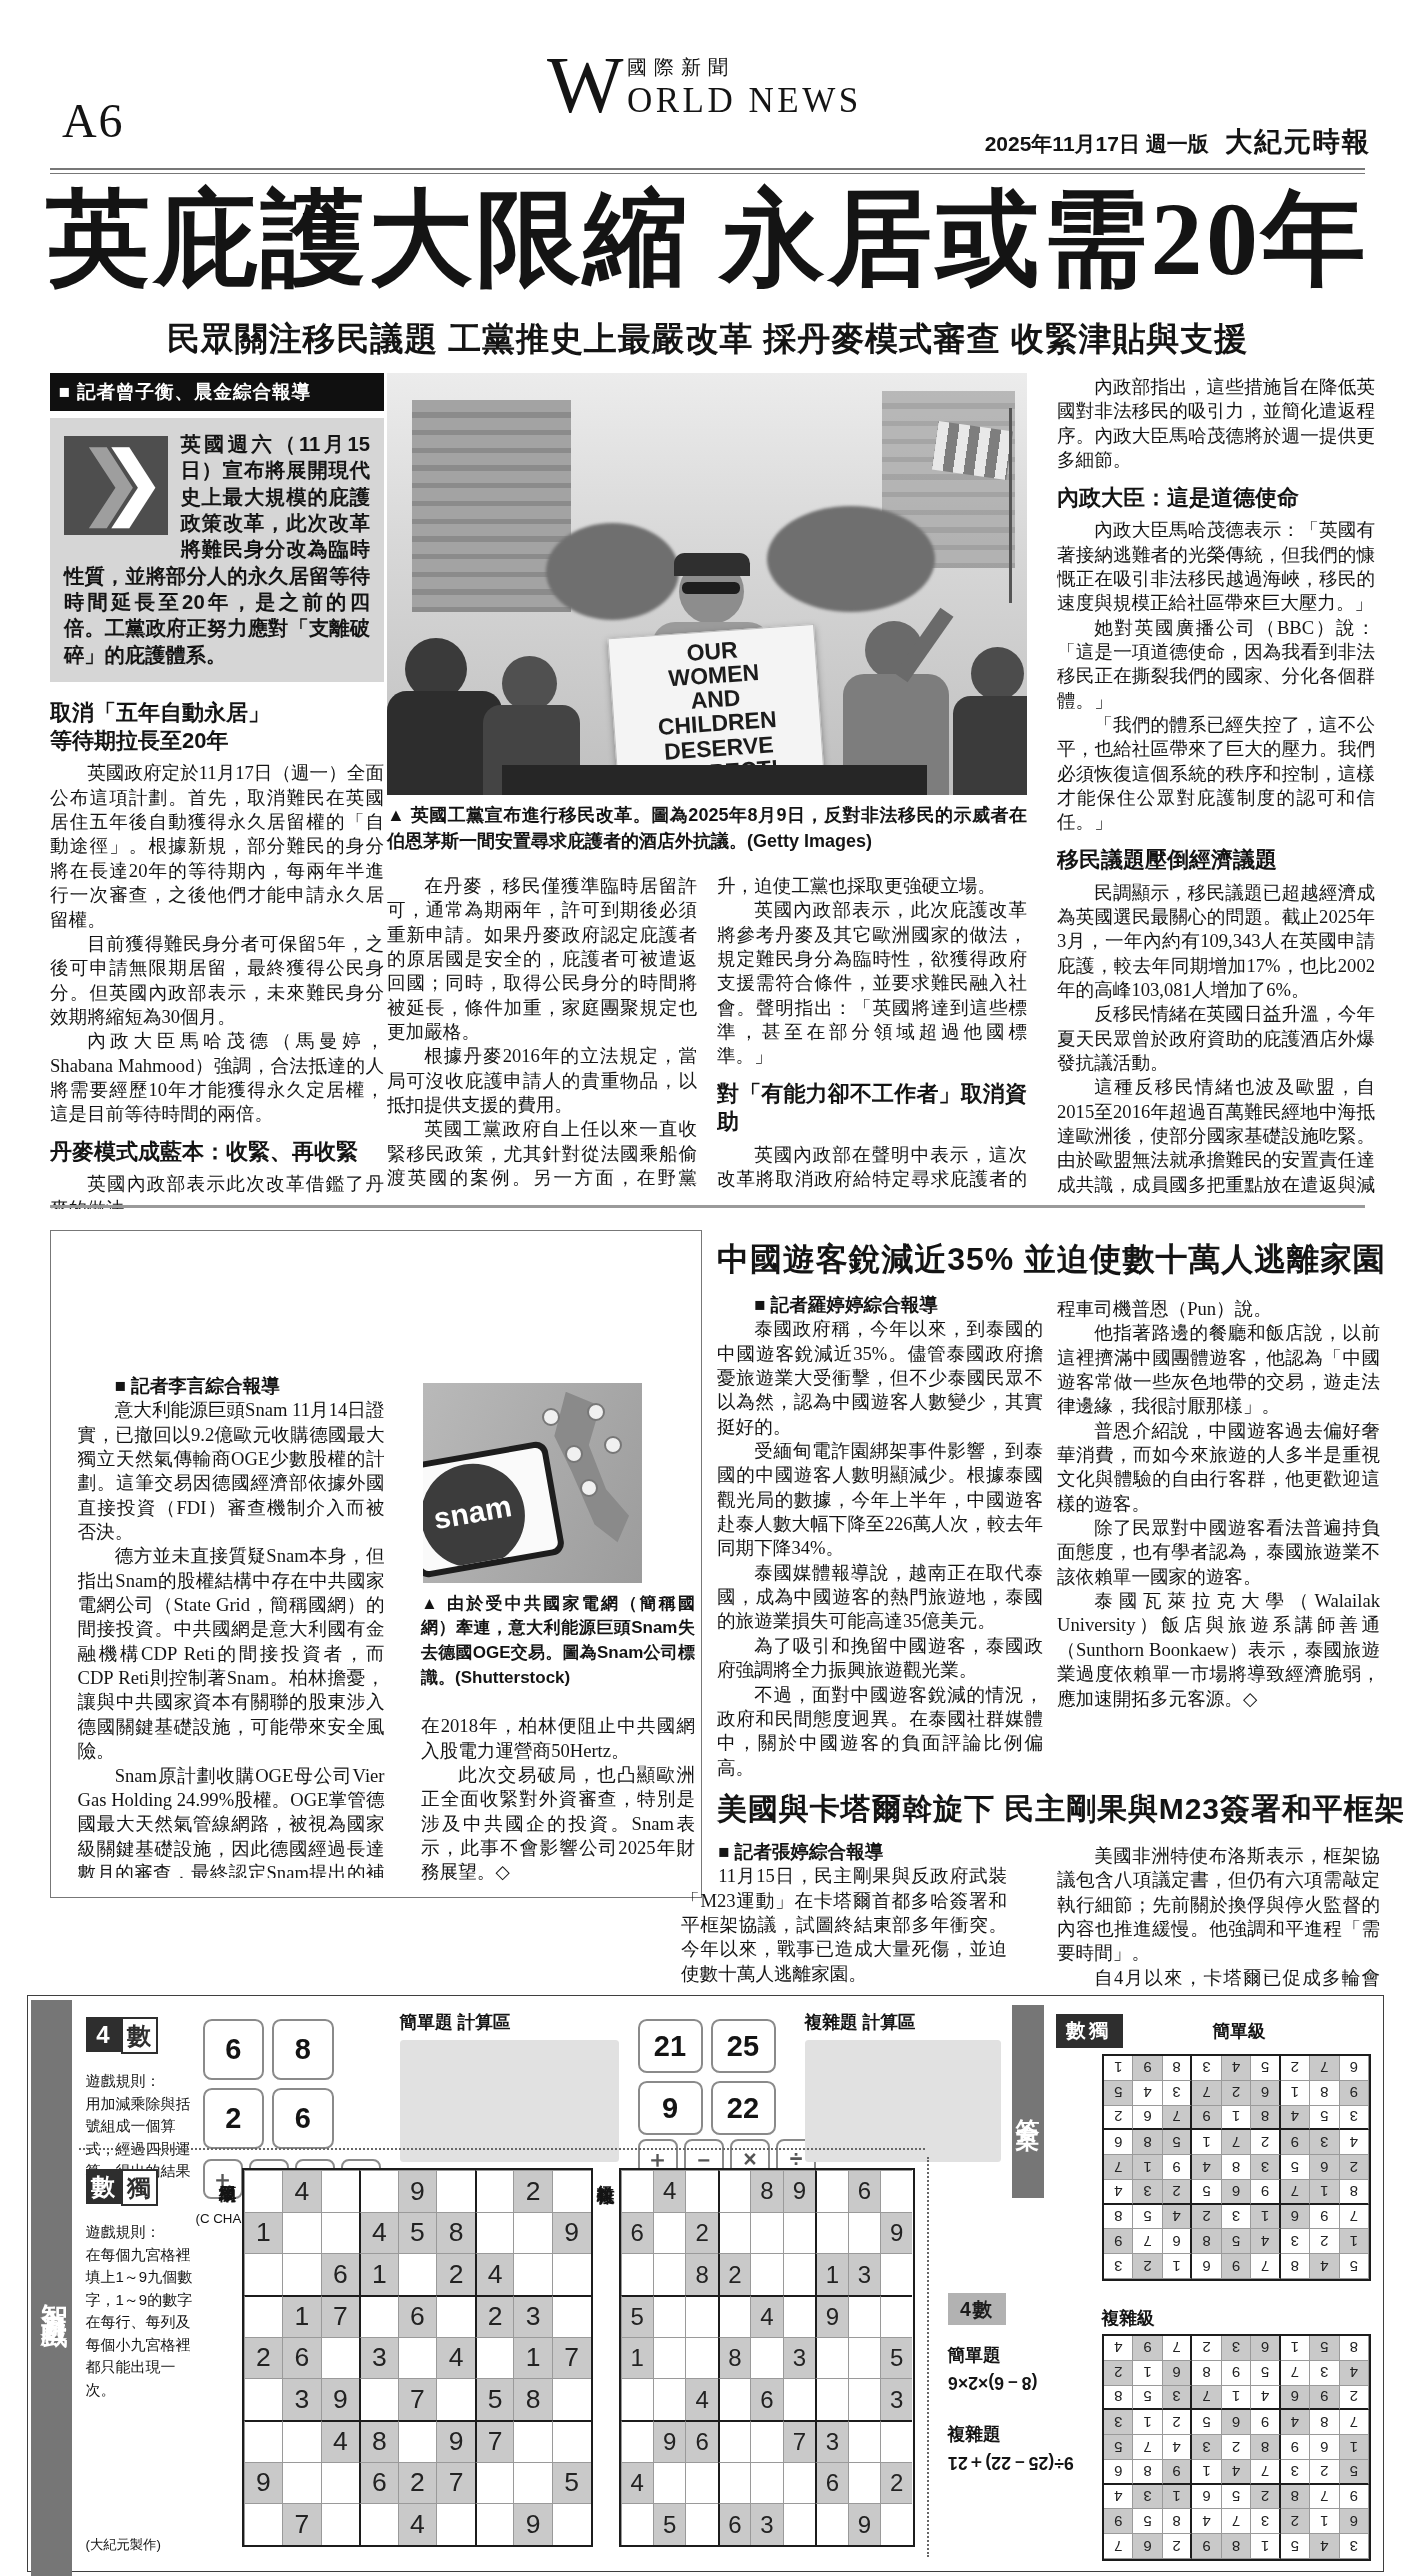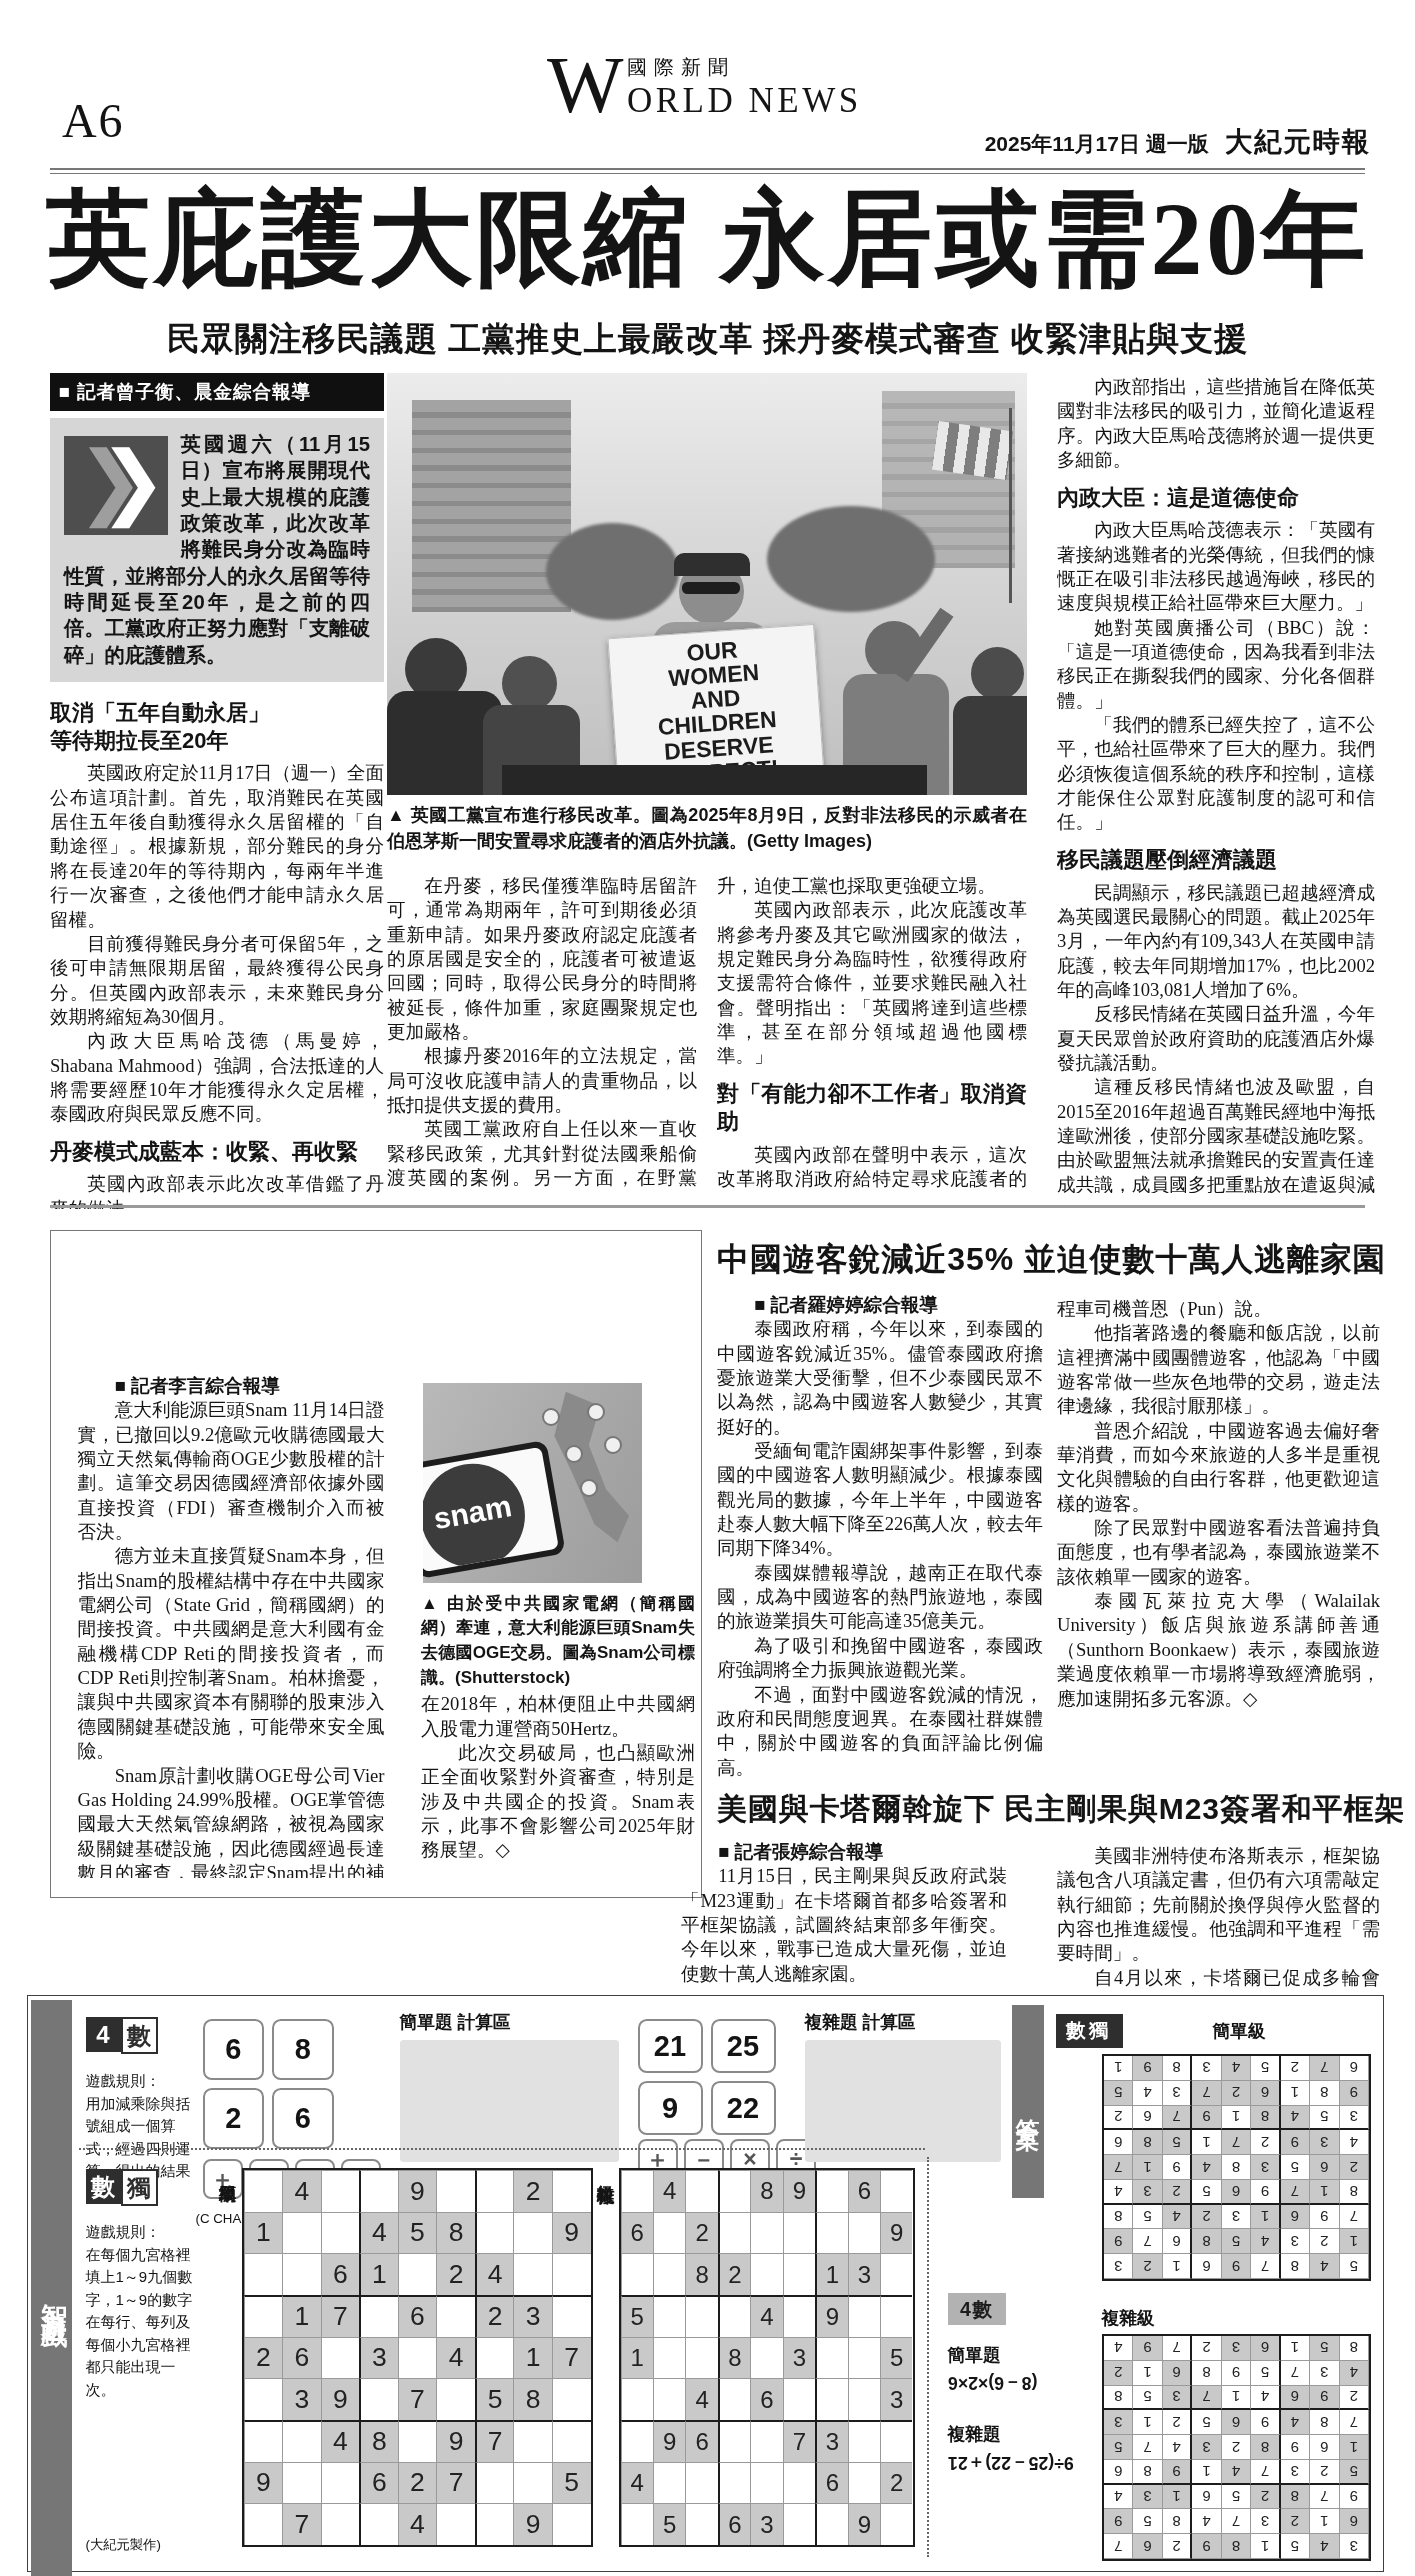--- a/index.html
+++ b/index.html
@@ -120,21 +120,21 @@
         <span class="chev1">❯</span>
         <span class="chev2">❯</span>
       </span>
     <span>英國週六（11月15日）宣布將展開現代史上最大規模的庇護政策改革，此次改革將難民身分改為臨時性質，並將部分人的永久居留等待時間延長至20年，是之前的四倍。工黨政府正努力應對「支離破碎」的庇護體系。</span>
   </div>
   <div class="body-col" style="margin-top:5.3px;height:522px">
       <h4>取消「五年自動永居」
 等待期拉長至20年</h4>
       <p>英國政府定於11月17日（週一）全面公布這項計劃。首先，取消難民在英國居住五年後自動獲得永久居留權的「自動途徑」。根據新規，部分難民的身分將在長達20年的等待期內，每兩年半進行一次審查，之後他們才能申請永久居留權。</p>
       <p>目前獲得難民身分者可保留5年，之後可申請無限期居留，最終獲得公民身分。但英國內政部表示，未來難民身分效期將縮短為30個月。</p>
-      <p>內政大臣馬哈茂德（馬曼婷，Shabana Mahmood）強調，合法抵達的人將需要經歷10年才能獲得永久定居權，泰國政府與民眾反應不同。</p>
+      <p>內政大臣馬哈茂德（馬曼婷，Shabana Mahmood）強調，合法抵達的人將需要經歷10年才能獲得永久定居權，這是目前等待時間的兩倍。</p>
       <h4>丹麥模式成藍本：收緊、再收緊</h4>
       <p>英國內政部表示此次改革借鑑了丹麥的做法。</p>
     </div>
 </div>
 
 <div class="abs photo" style="left:387px;top:373px;width:640px;height:422px">
   <div class="ph bld" style="left:25px;top:26.5px;width:159px;height:212px"></div>
   <div class="ph bld" style="left:495px;top:17.7px;width:133px;height:177px;opacity:.7"></div>
   <div class="ph tree" style="left:159px;top:150px;width:133px;height:97px"></div>
   <div class="ph tree" style="left:380px;top:133px;width:168px;height:106px"></div>
@@ -212,21 +212,21 @@
       <div class="node" style="left:142px;top:62px"></div>
       <div class="node" style="left:181px;top:53px"></div>
       <div class="node" style="left:157px;top:96px"></div>
       <div class="phone" style="left:-16px;top:69px;width:150px;height:115px">
         <div class="screen">
           <div class="slogo" style="left:7px;top:3.5px;width:104px;height:104px;font-size:30px;line-height:97px">snam</div>
         </div>
       </div>
     </div>
     <div class="caption" style="margin-top:8.8px;font-size:17px">▲ 由於受中共國家電網（簡稱國網）牽連，意大利能源巨頭Snam失去德國OGE交易。圖為Snam公司標識。(Shutterstock)</div>
-    <div class="body-col" style="margin-top:2px">
+    <div class="body-col" style="margin-top:24px">
         <p class="noind">在2018年，柏林便阻止中共國網入股電力運營商50Hertz。</p>
         <p>此次交易破局，也凸顯歐洲正全面收緊對外資審查，特別是涉及中共國企的投資。Snam表示，此事不會影響公司2025年財務展望。◇</p>
       </div>
   </div>
 </div>
 
 <div class="abs h2row sans" style="left:717px;top:1238px;width:672px">中國遊客銳減近35% 並迫使數十萬人逃離家園</div>
 <div class="abs body-col" style="left:717px;top:1293px;width:326px;height:485px">
   <p class="byline sans">■ 記者羅婷婷綜合報導</p>
   <div>

